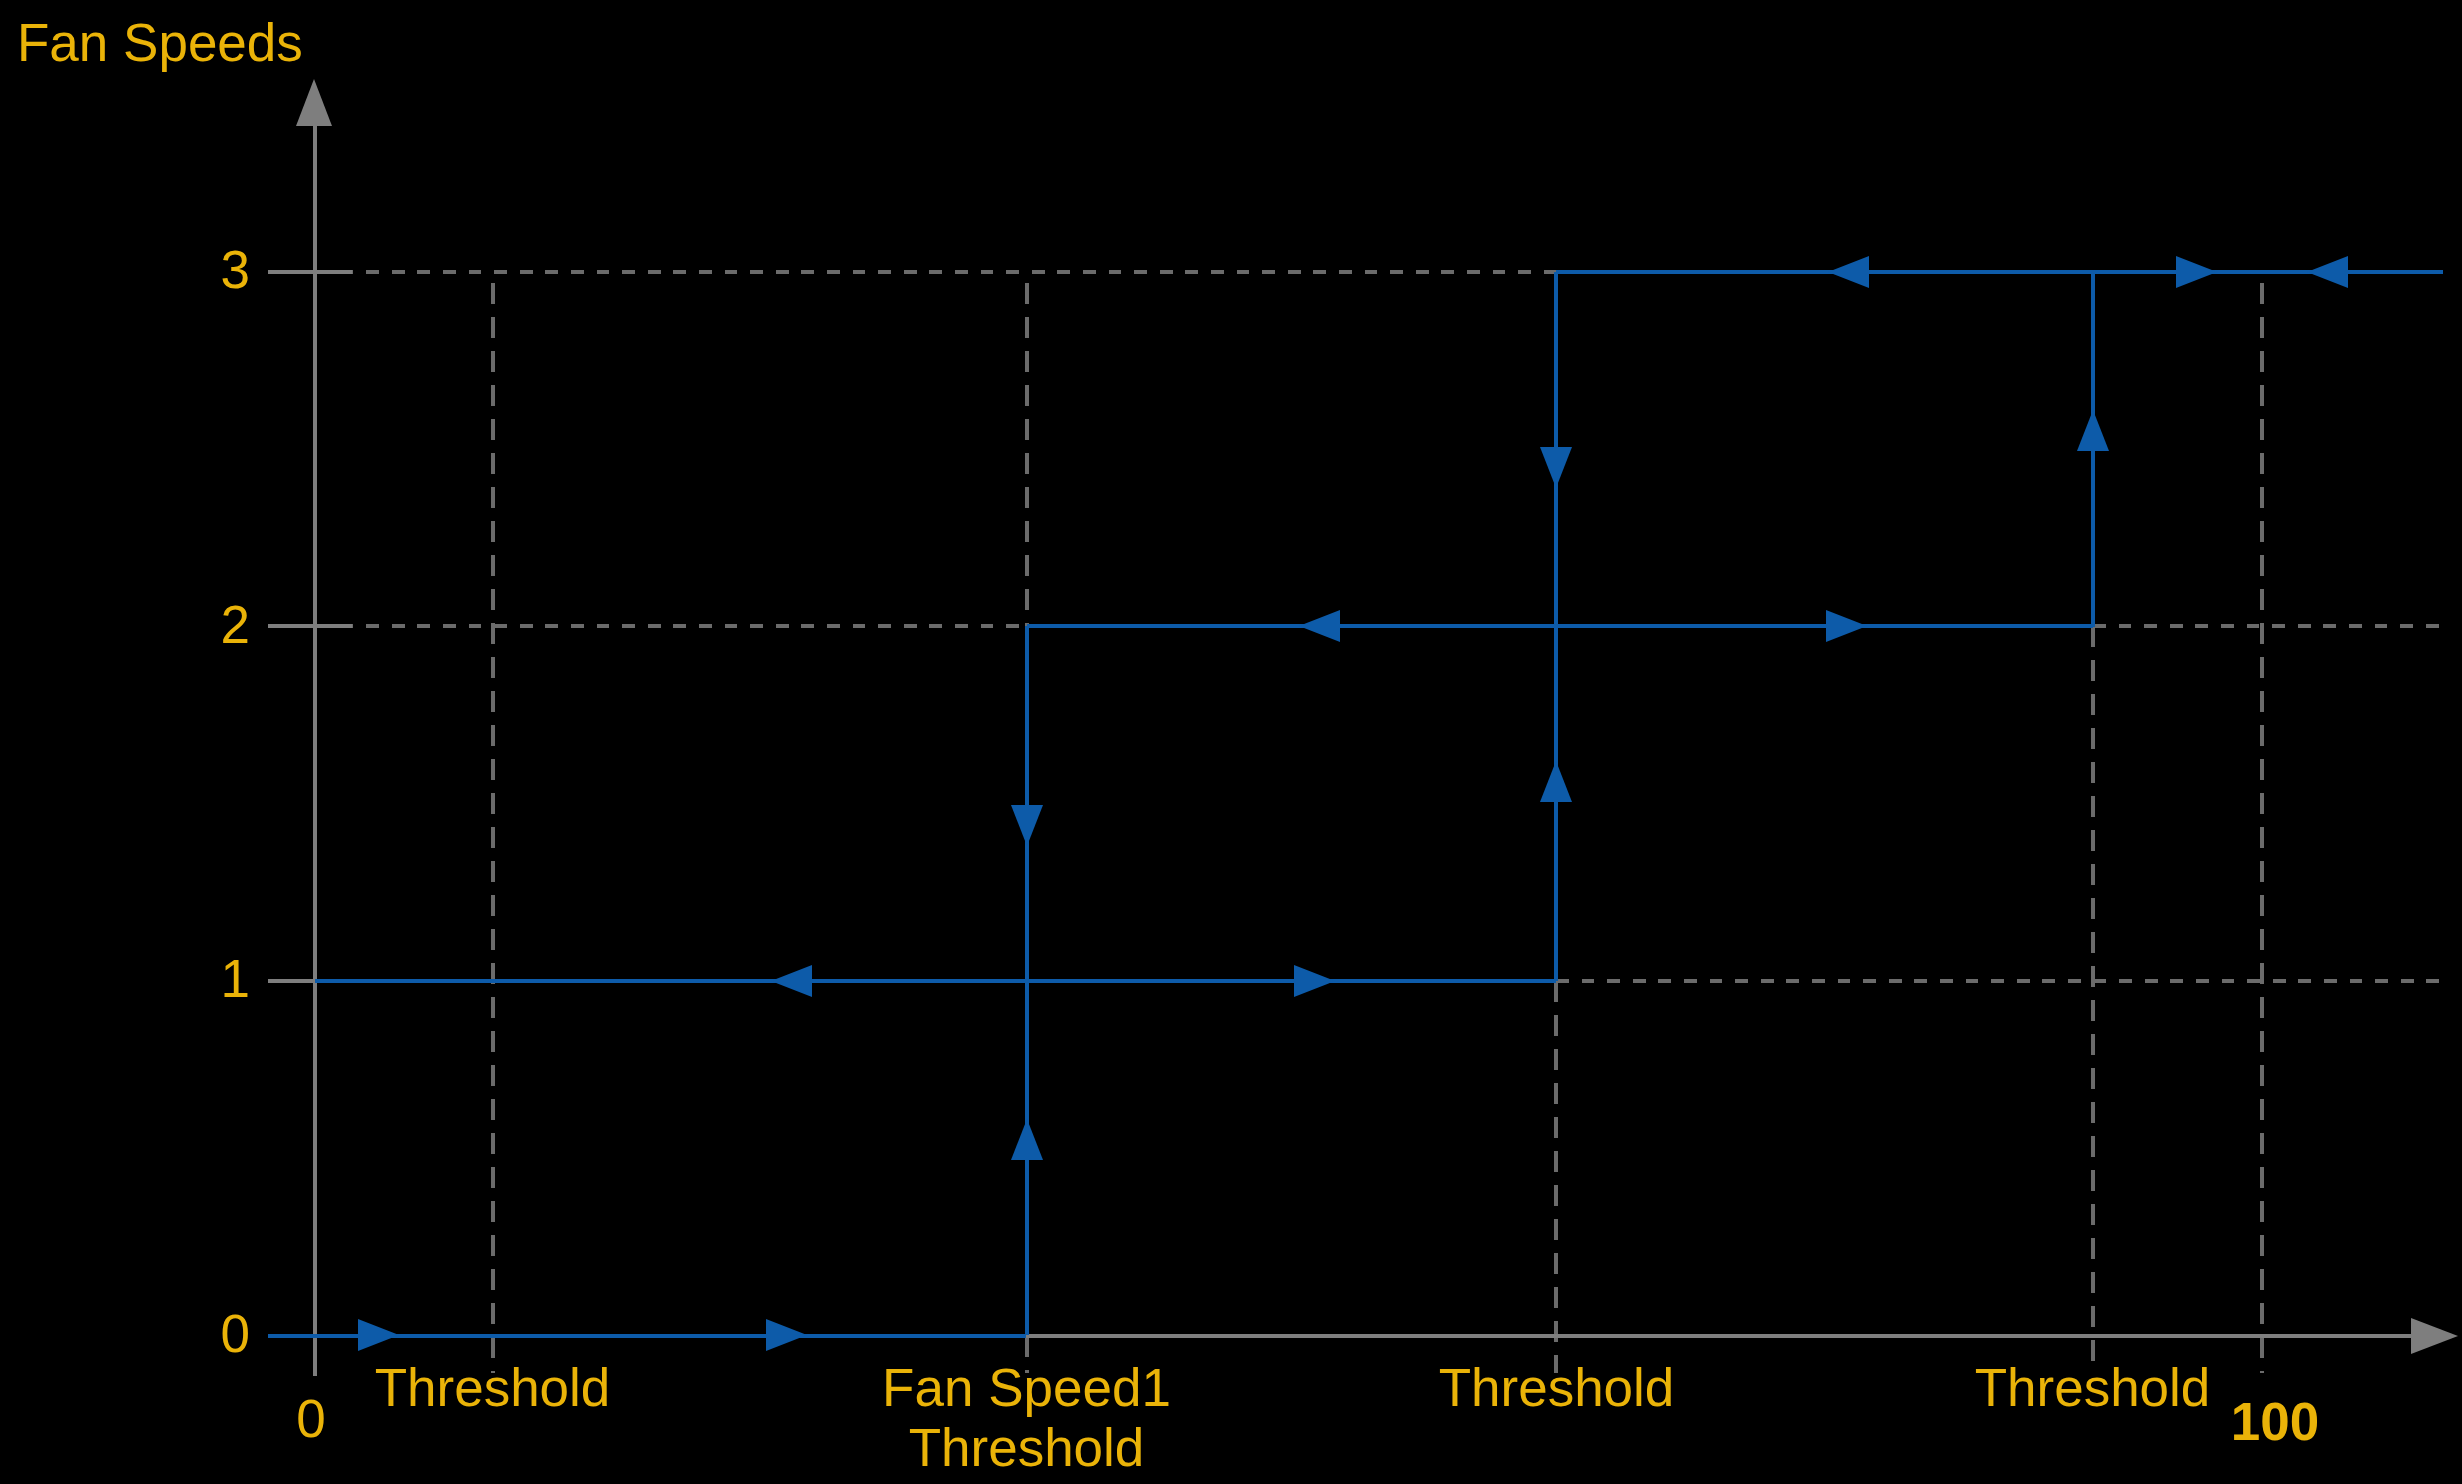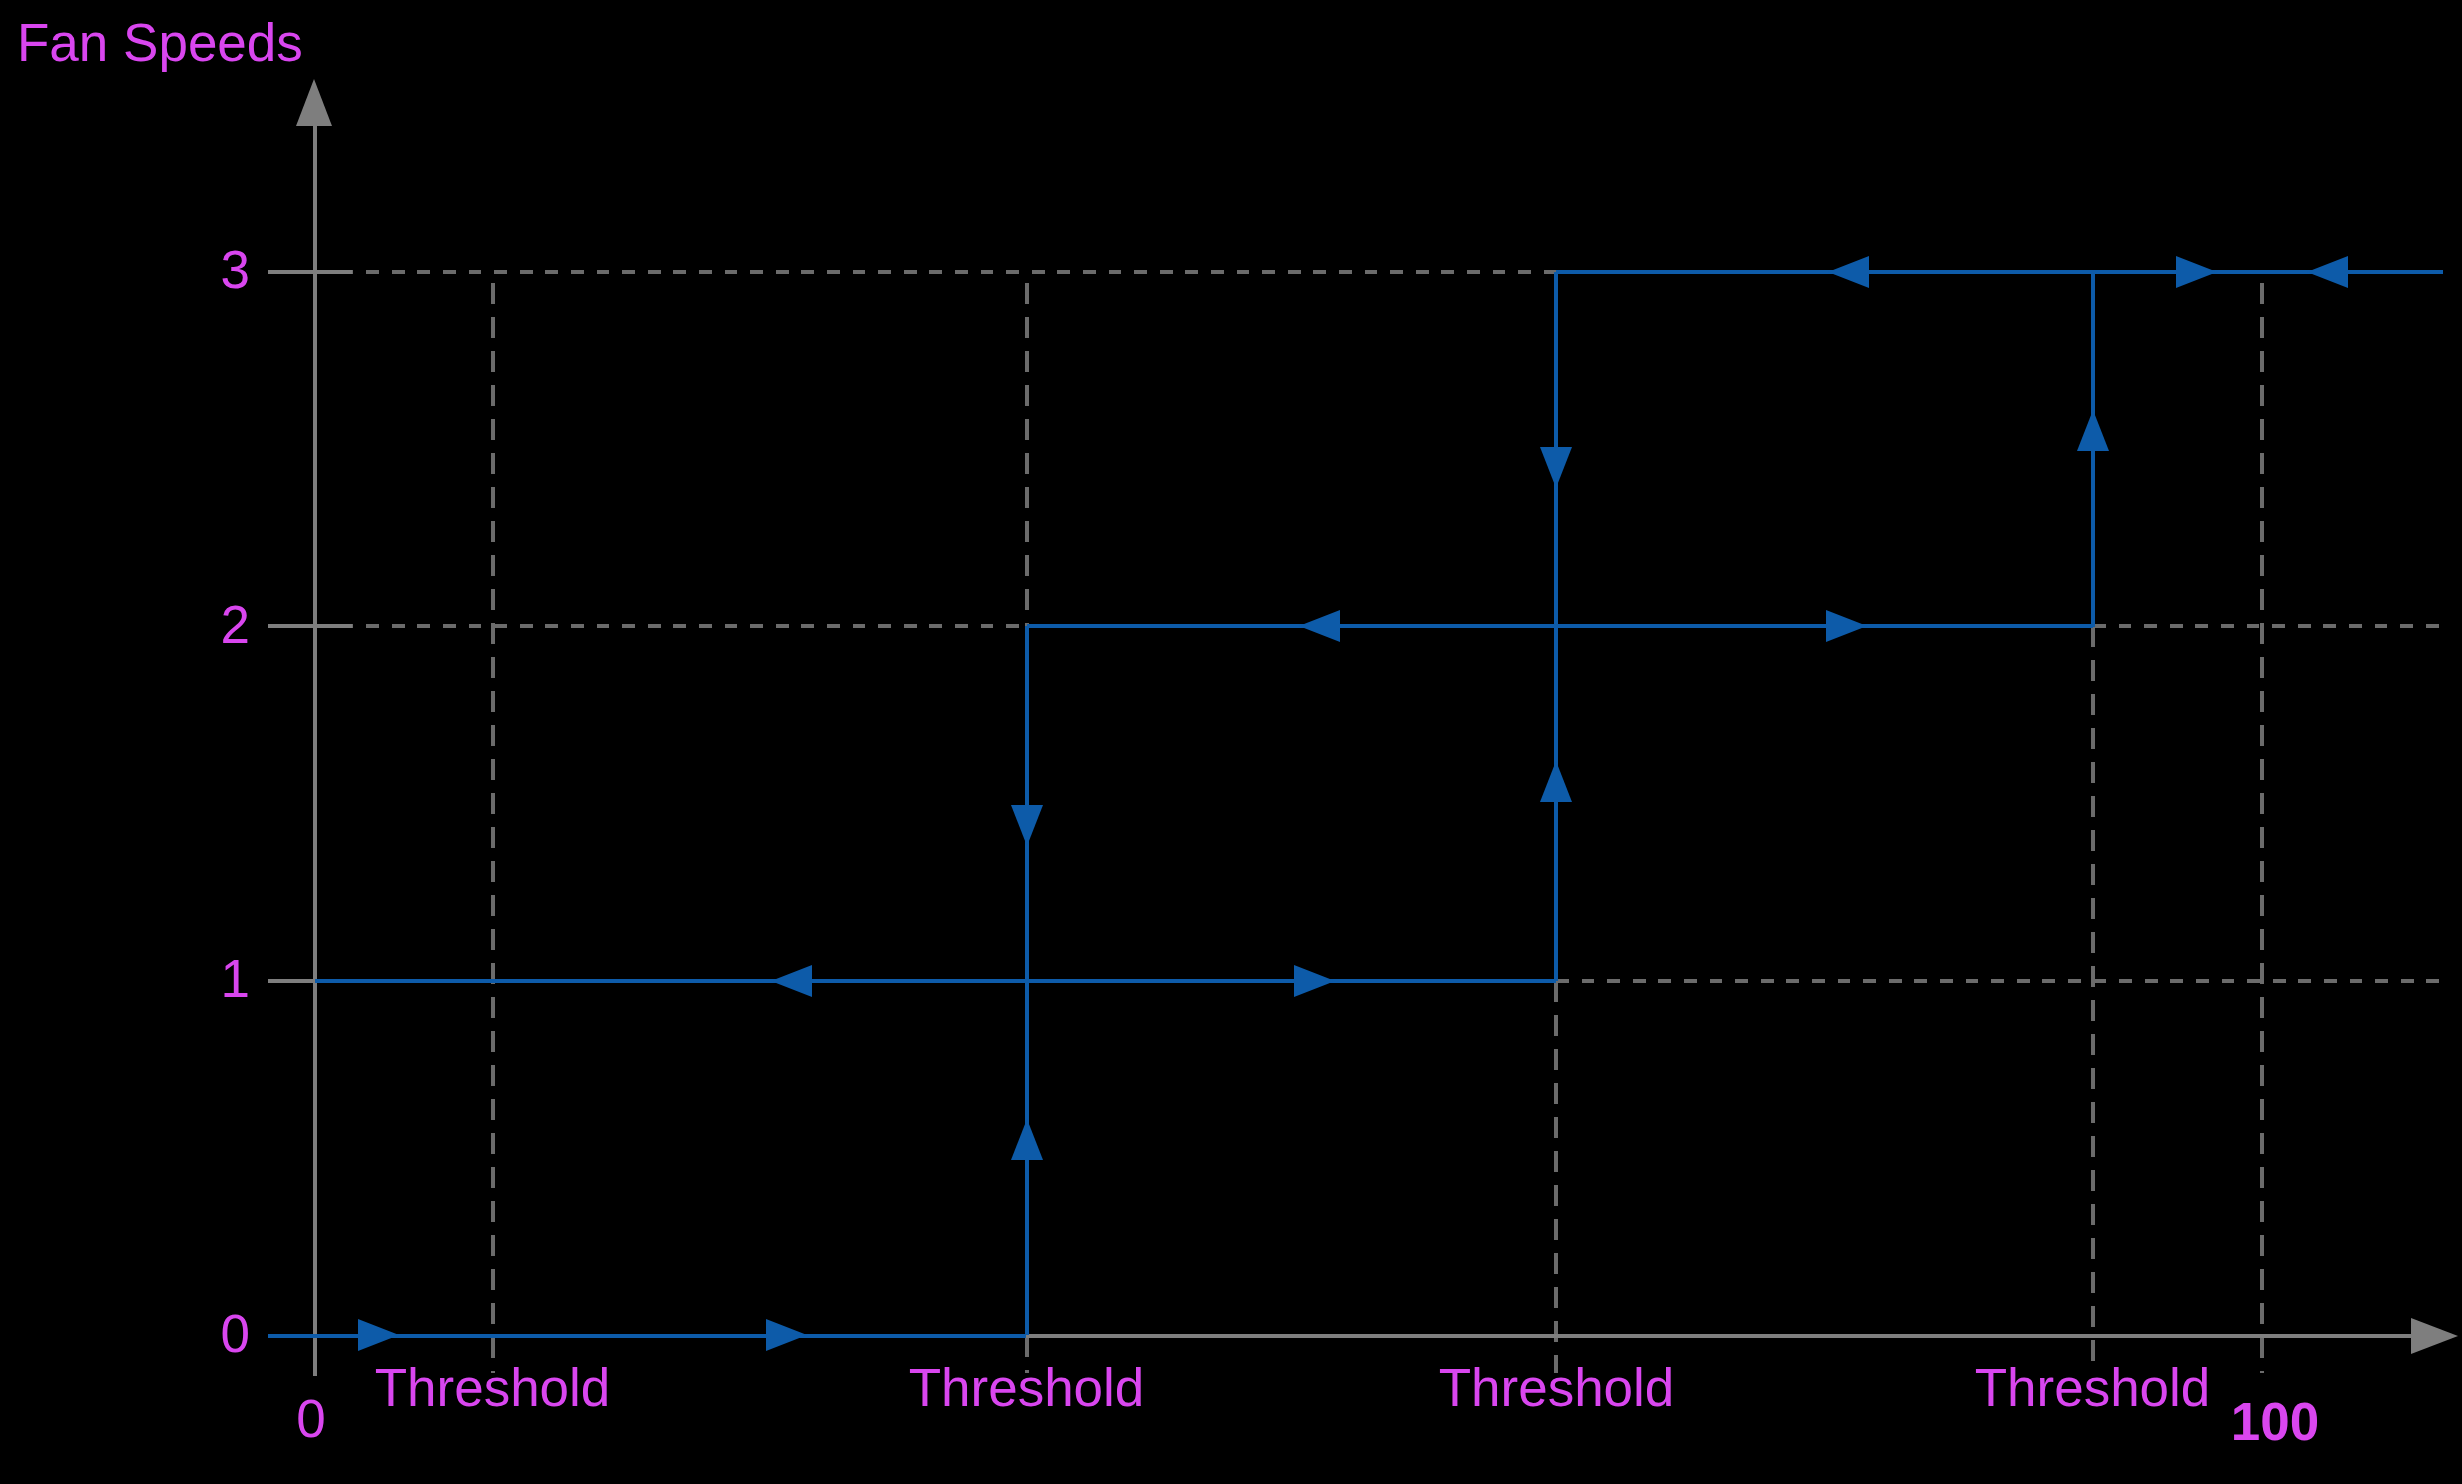--- a/index.html
+++ b/index.html
@@ -13,21 +13,21 @@
   }
   #canvas {
     position: absolute;
     left: 0; top: 0;
     width: 2974px;
     height: 1485px;
     background: #000000;
   }
   .lbl {
     position: absolute;
-    color: #d946ef;
+    color: #eab308;
     font-size: 53px;
     line-height: 1.14;
     white-space: nowrap;
   }
   .axis-line { position: absolute; background: #7e7e7e; z-index: 2; }
   .tri { position: absolute; width: 0; height: 0; z-index: 3; }
   .grid-h { position: absolute; height: 3.9px; z-index: 1;
             background: repeating-linear-gradient(90deg, #6b6b6b 0 12.8px, transparent 12.8px 25.6px); }
   .grid-v { position: absolute; width: 3.9px; z-index: 1;
             background: repeating-linear-gradient(180deg, #6b6b6b 0 20.7px, transparent 20.7px 34px); }
@@ -90,20 +90,21 @@
   <div class="lbl ytick-label" style="left: 102px; top: 595px;">2</div>
   <div class="lbl ytick-label" style="left: 102px; top: 949px;">1</div>
   <div class="lbl ytick-label" style="left: 102px; top: 1304px;">0</div>
 
   <div class="lbl" style="left:237px; top:1389px; width:148px; text-align:center;">0</div>
 
   <div class="lbl th-label" style="left: 271px;">
     <div>Threshold</div>
   </div>
   <div class="lbl th-label" style="left: 805px;">
+    <div>Fan Speed1</div>
     <div>Threshold</div>
   </div>
   <div class="lbl th-label" style="left: 1335px;">
     <div>Threshold</div>
   </div>
   <div class="lbl th-label" style="left: 1871px;">
     <div>Threshold</div>
   </div>
 
   <div class="lbl" style="top: 1392px; width: 148px; text-align: center; left: 2201px; font-weight: bold;">100</div>

